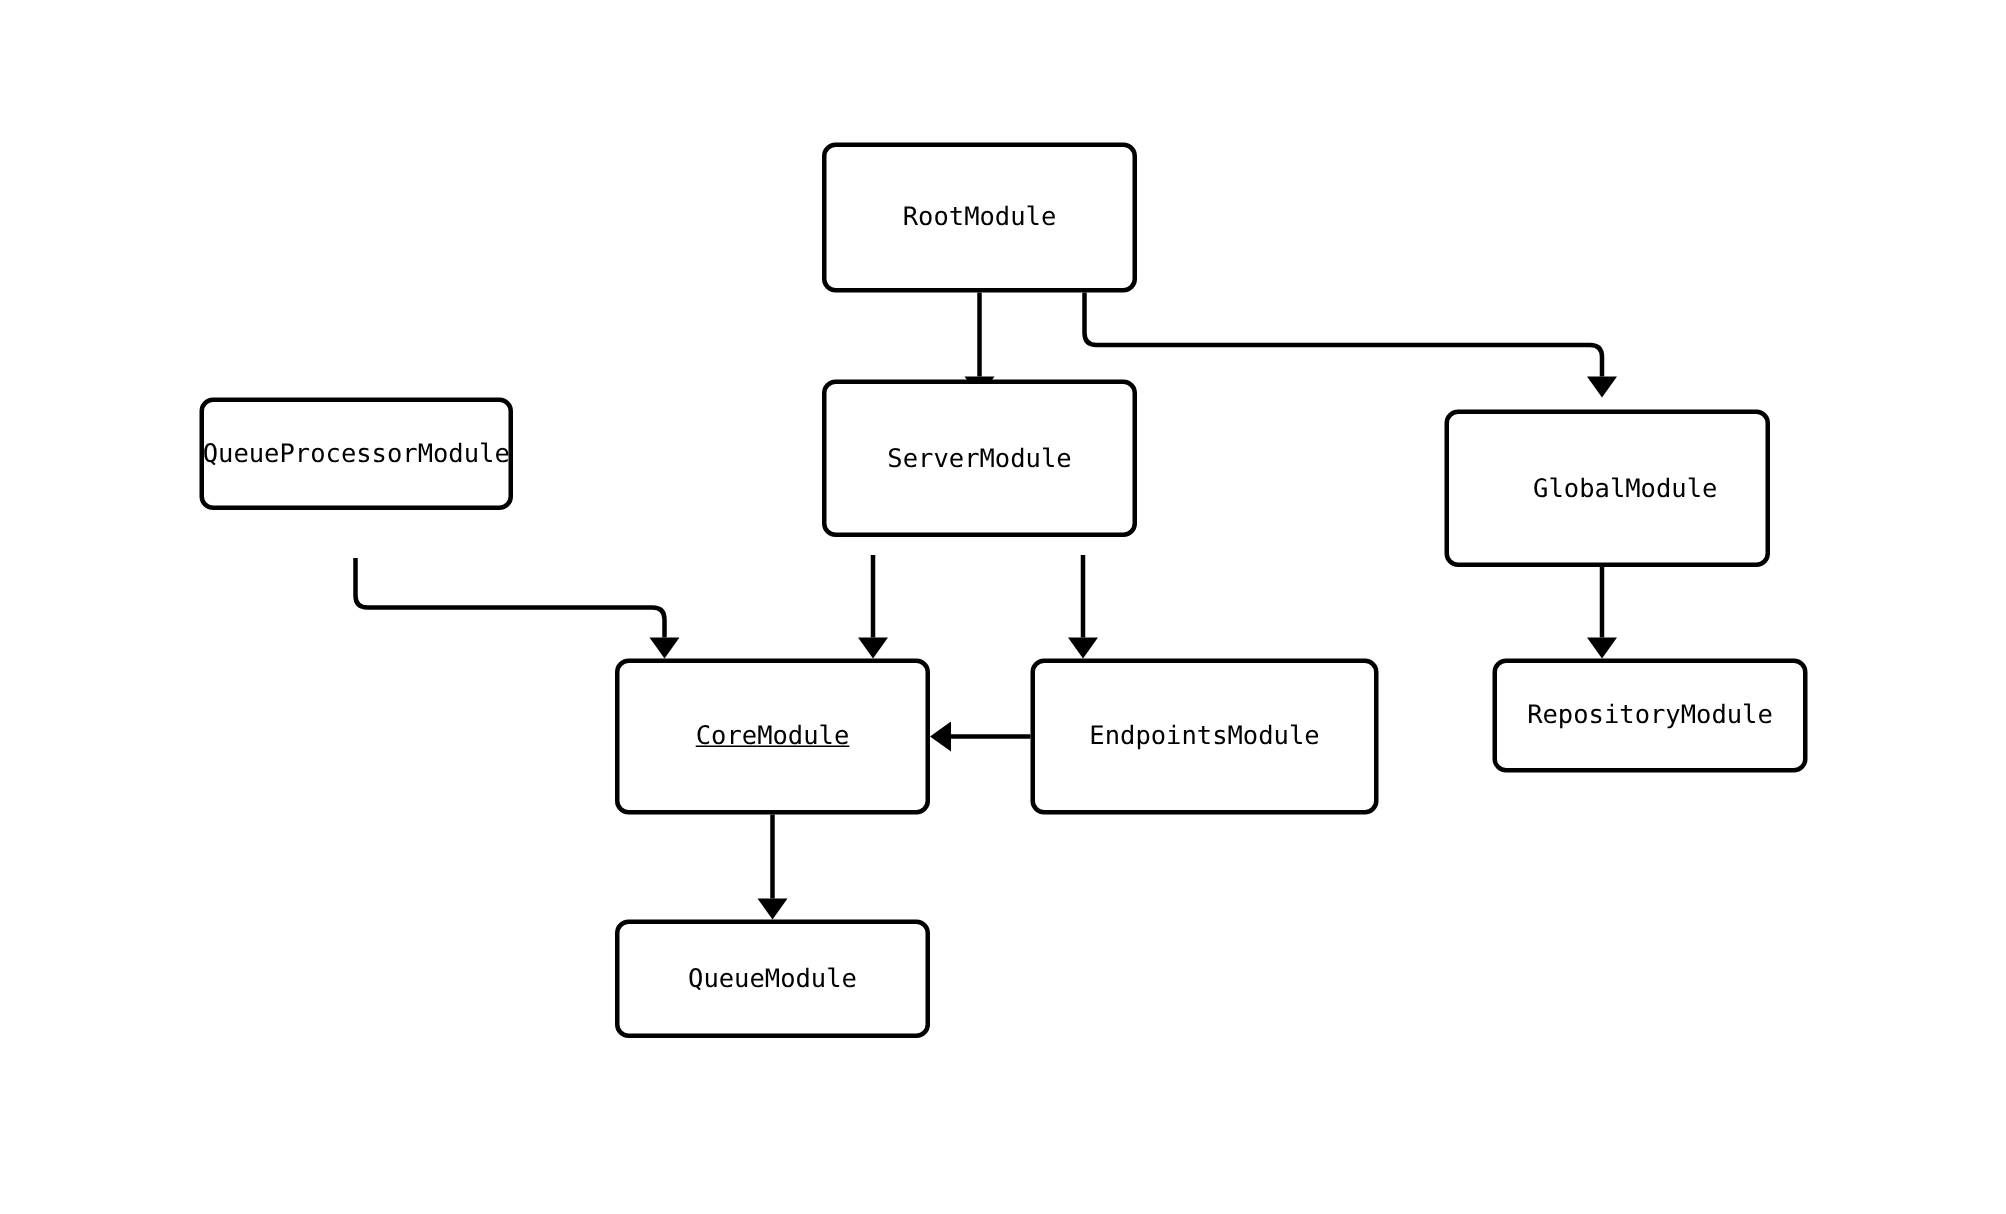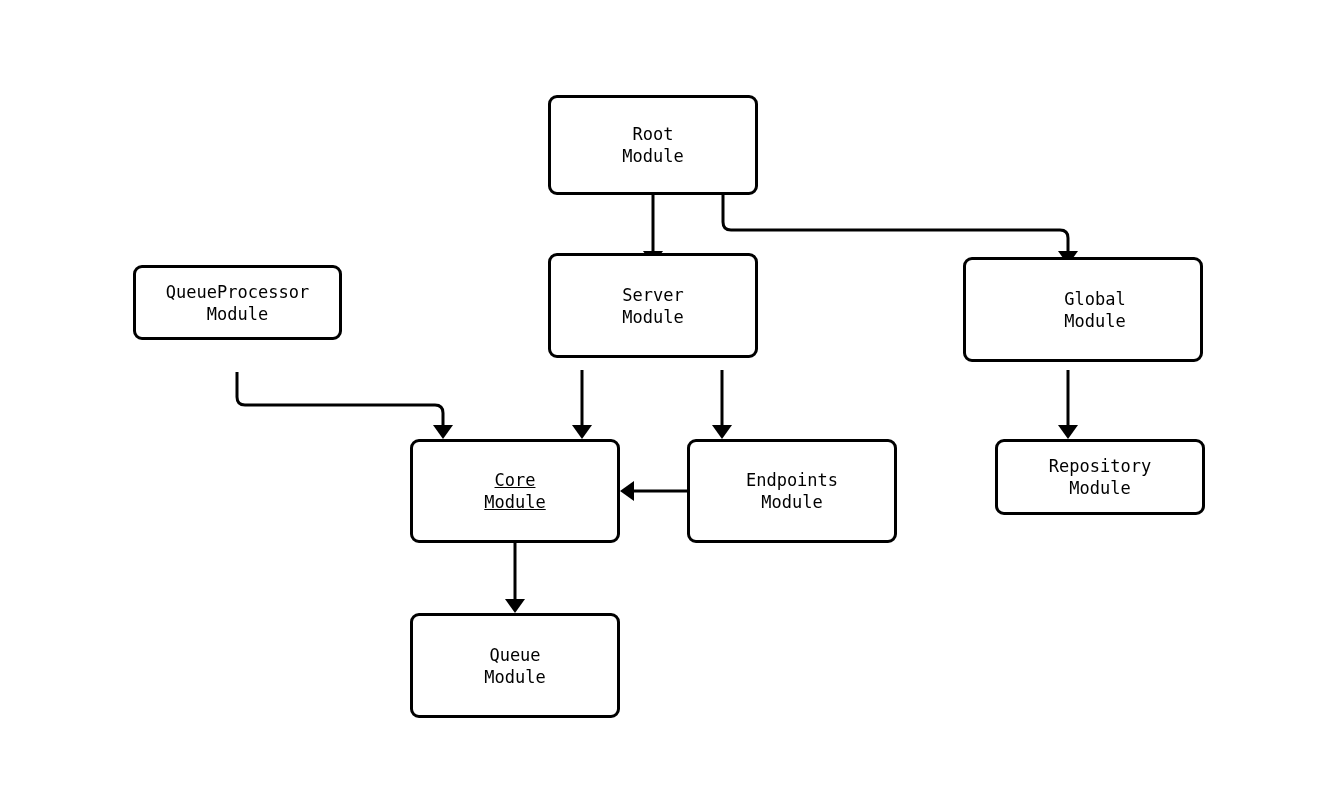--- a/index.html
+++ b/index.html
@@ -27,21 +27,21 @@
     width: 1337px;
     height: 809px;
   }
   .node {
     position: absolute;
     box-sizing: border-box;
     background: #ffffff;
     border: 3px solid #000000;
     border-radius: 9px;
     display: flex;
-    flex-direction: column;
+    flex-direction: row;
     align-items: center;
     justify-content: center;
     z-index: 2;
   }
   .node-label {
     font-family: "DejaVu Sans Mono", "Liberation Mono", monospace;
     font-size: 17px;
     line-height: 22px;
     color: #000000;
     text-align: center;
@@ -105,38 +105,38 @@
   <div class="node" style="left:133px; top:265px; width:209px; height:75px;">
     <div class="node-label">QueueProcessor</div>
     <div class="node-label">Module</div>
   </div>
 
   <div class="node" style="left:548px; top:253px; width:210px; height:105px;">
     <div class="node-label">Server</div>
     <div class="node-label">Module</div>
   </div>
 
-  <div class="node" style="left:963px; top:257px; width:240px; height:105px;padding-left:24px;">
+  <div class="node" style="left:963px; top:273px; width:217px; height:105px;padding-left:24px;">
     <div class="node-label">Global</div>
     <div class="node-label">Module</div>
   </div>
 
   <div class="node" style="left:410px; top:439px; width:210px; height:104px;text-decoration:underline;">
     <div class="node-label">Core</div>
     <div class="node-label">Module</div>
   </div>
 
-  <div class="node" style="left:687px; top:439px; width:210px; height:104px;">
+  <div class="node" style="left:687px; top:439px; width:232px; height:104px;">
     <div class="node-label">Endpoints</div>
     <div class="node-label">Module</div>
   </div>
 
   <div class="node" style="left:963px; top:439px; width:210px; height:76px;margin-left:32px;">
     <div class="node-label">Repository</div>
     <div class="node-label">Module</div>
   </div>
 
-  <div class="node" style="left:410px; top:613px; width:210px; height:105px;">
+  <div class="node" style="left:410px; top:613px; width:210px; height:79px;">
     <div class="node-label">Queue</div>
     <div class="node-label">Module</div>
   </div>
 
 </div>
 
 </body></html>

